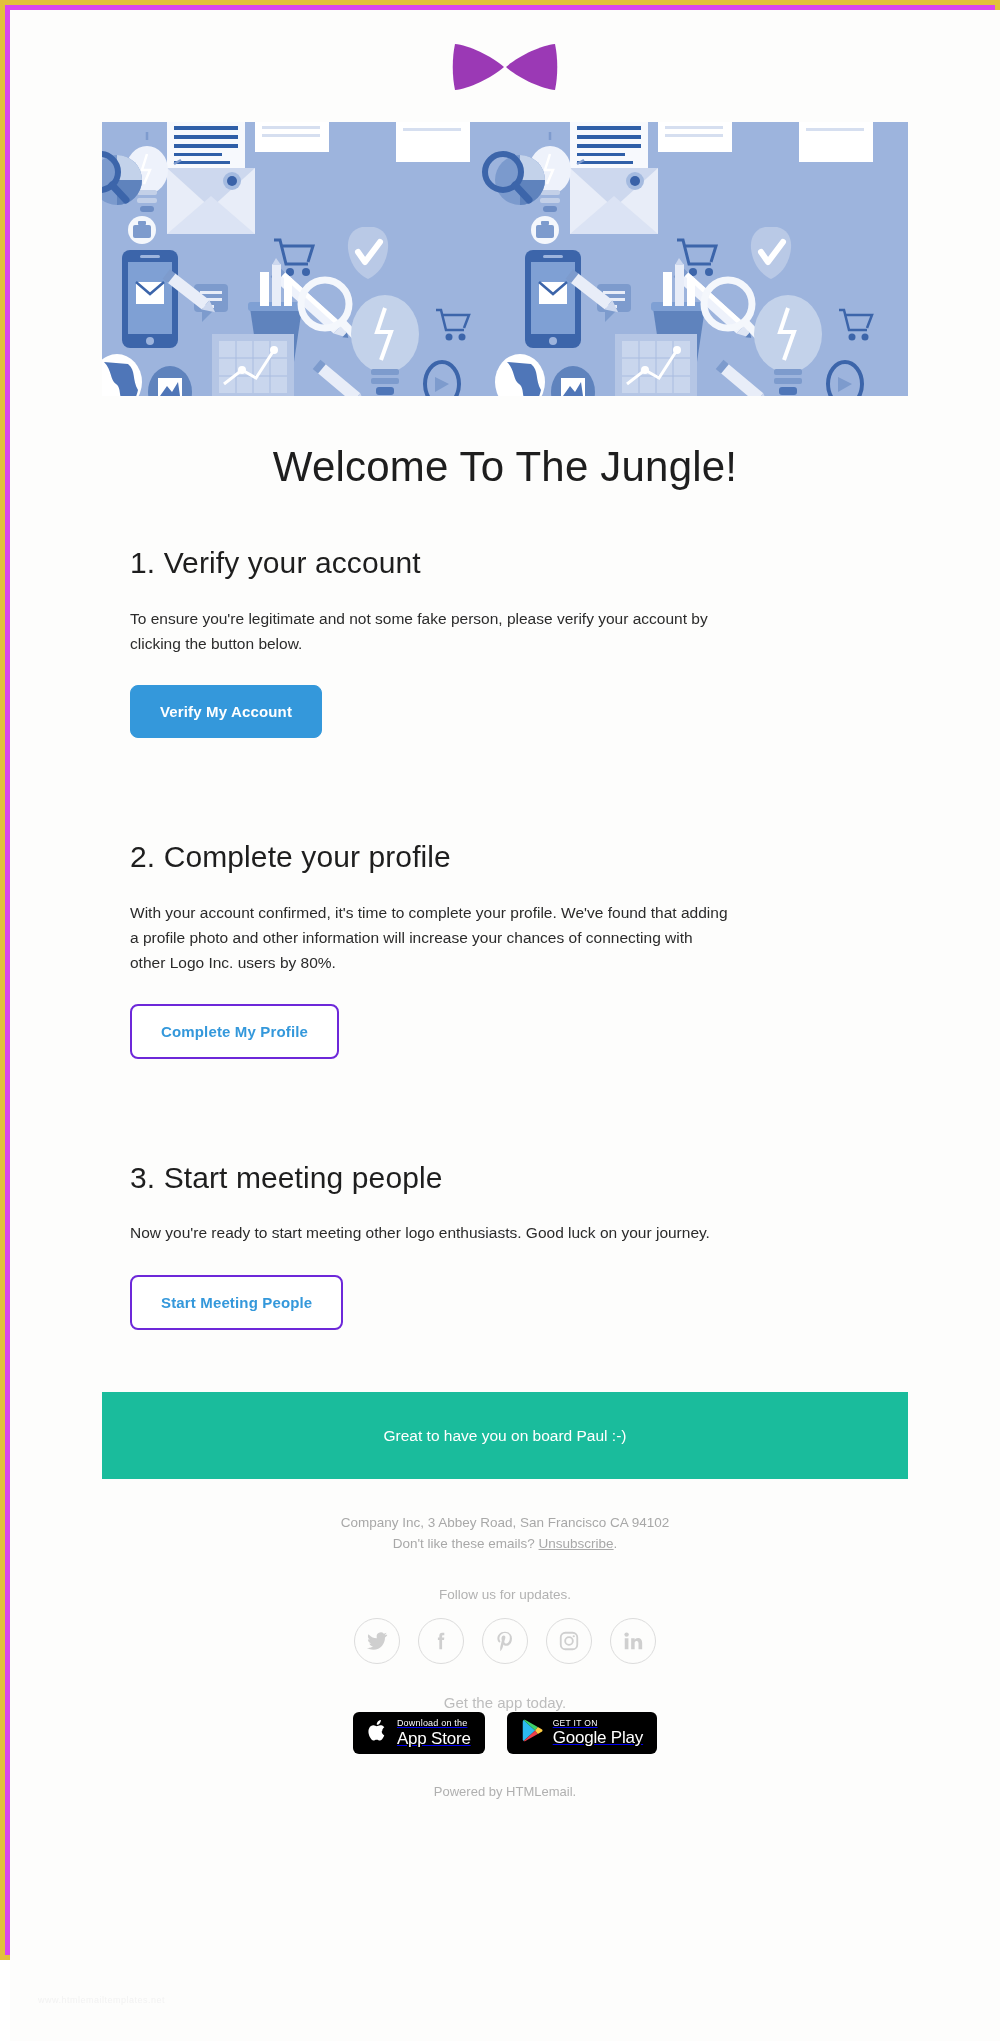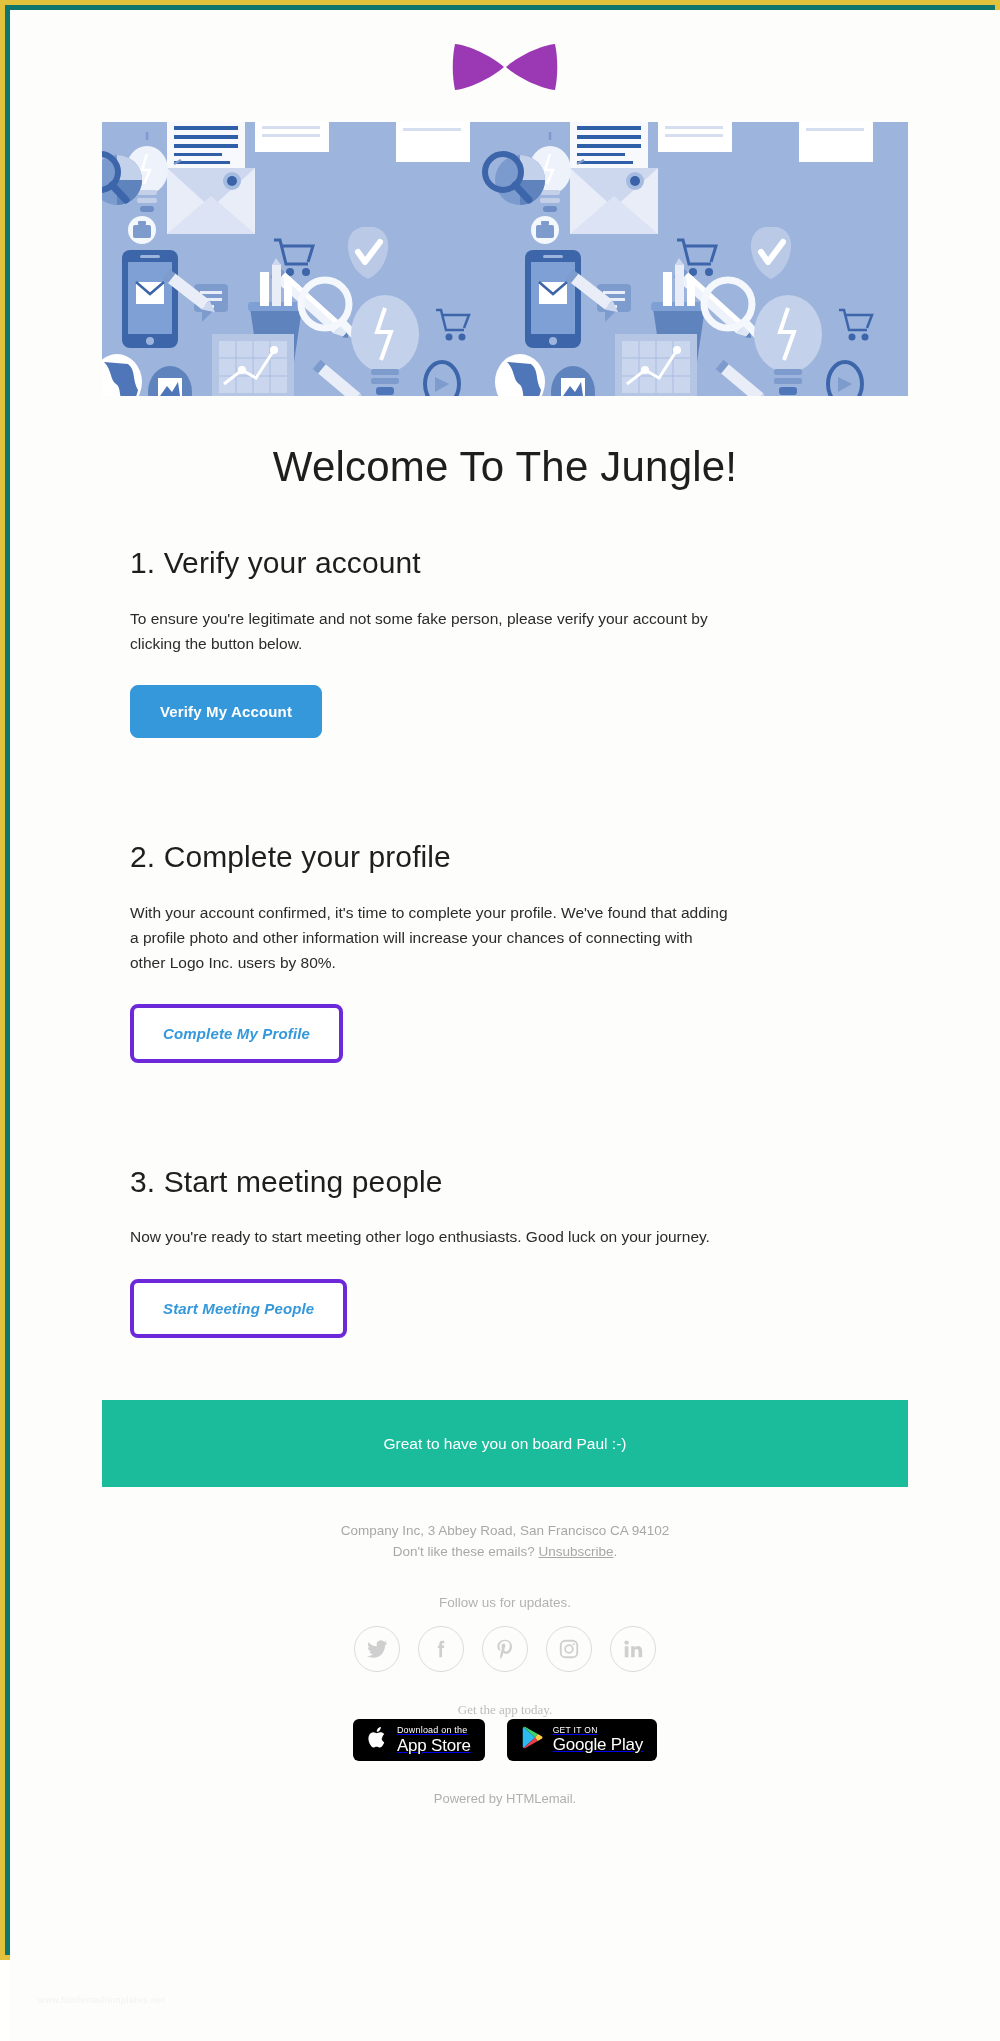--- a/index.html
+++ b/index.html
@@ -16,21 +16,21 @@
   }
 
   
   .page-frame {
     position: absolute;
     left: 0; top: 0;
     width: 1000px;
     height: 1960px;
     box-sizing: border-box;
     border: 5px solid #e2c13c;
-    background: #0f766e;
+    background: #d946ef;
   }
 
   
   .email-card {
     position: absolute;
     left: 5px;
     top: 5px;
     width: 990px;
     height: 2031px;
     background: #fdfdfc;
@@ -122,22 +122,21 @@
   a.btn-primary {
     background: #3498db;
     color: #ffffff;
     padding: 17px 29px;
     border: 1px solid #3498db;
   }
   a.btn-outline {
     background: #ffffff;
     color: #3498db;
     padding: 17px 29px;
-    border: 4px solid #6d28d9;
-    font-style: italic;
+    border: 2px solid #6d28d9;
   }
 
   .spacer-48 { height: 48px; }
 
   
   .callout {
     width: 806px;
     margin: 62px auto 0 auto;
     background: #1abc9c;
     color: #ffffff;
@@ -185,24 +184,23 @@
     border-radius: 50%;
     border: 1.6px solid #dcdcdc;
     display: flex;
     align-items: center;
     justify-content: center;
     box-sizing: border-box;
   }
   .social svg { display: block; }
 
   .getapp {
-    font-size: 13px;
+    font-size: 15px;
     color: #bdbdbd;
     margin: 30px 0 0 0;
-    font-family: Liberation Serif, serif;
   }
   .badges {
     margin-top: 1px;
     display: flex;
     justify-content: center;
     gap: 22px;
   }
   .badge {
     height: 42px;
     background: #000000;

